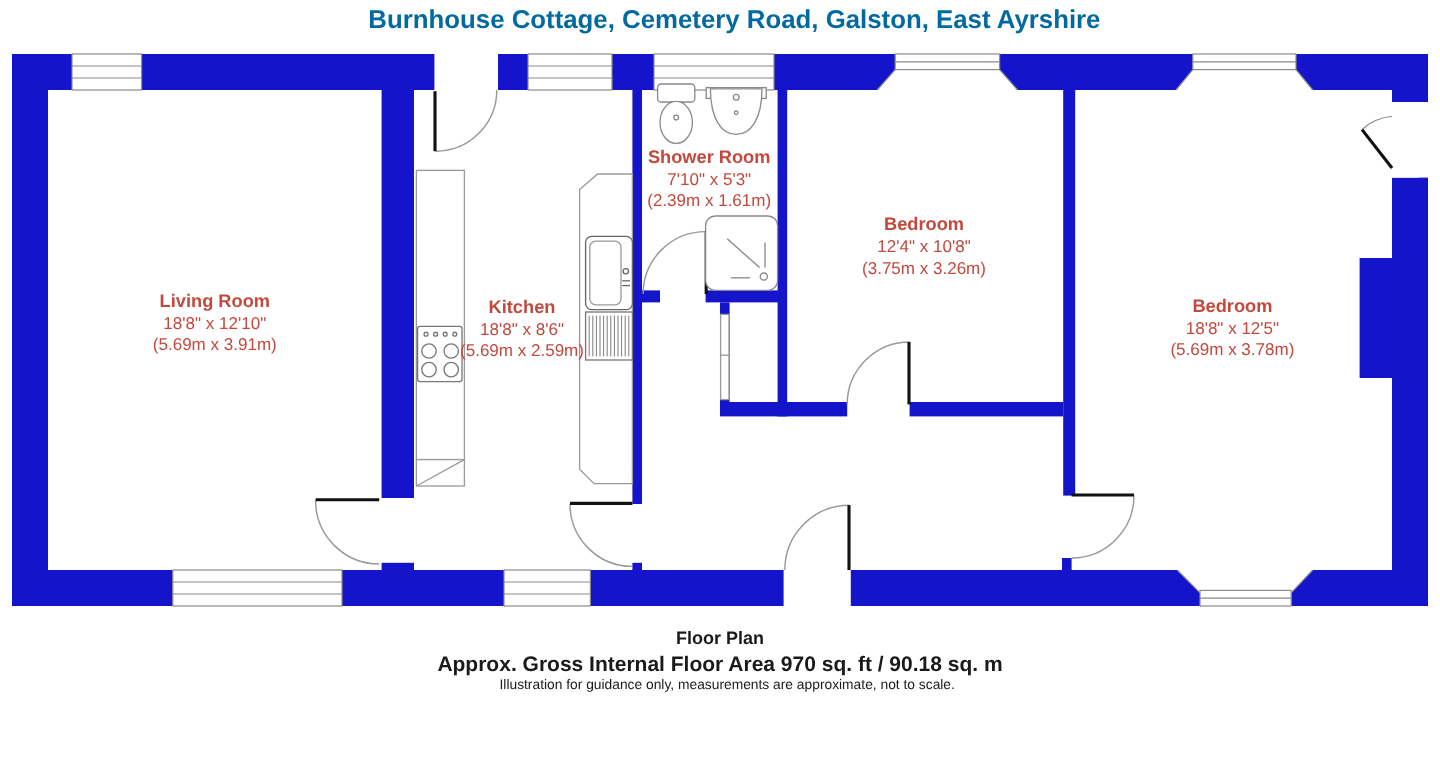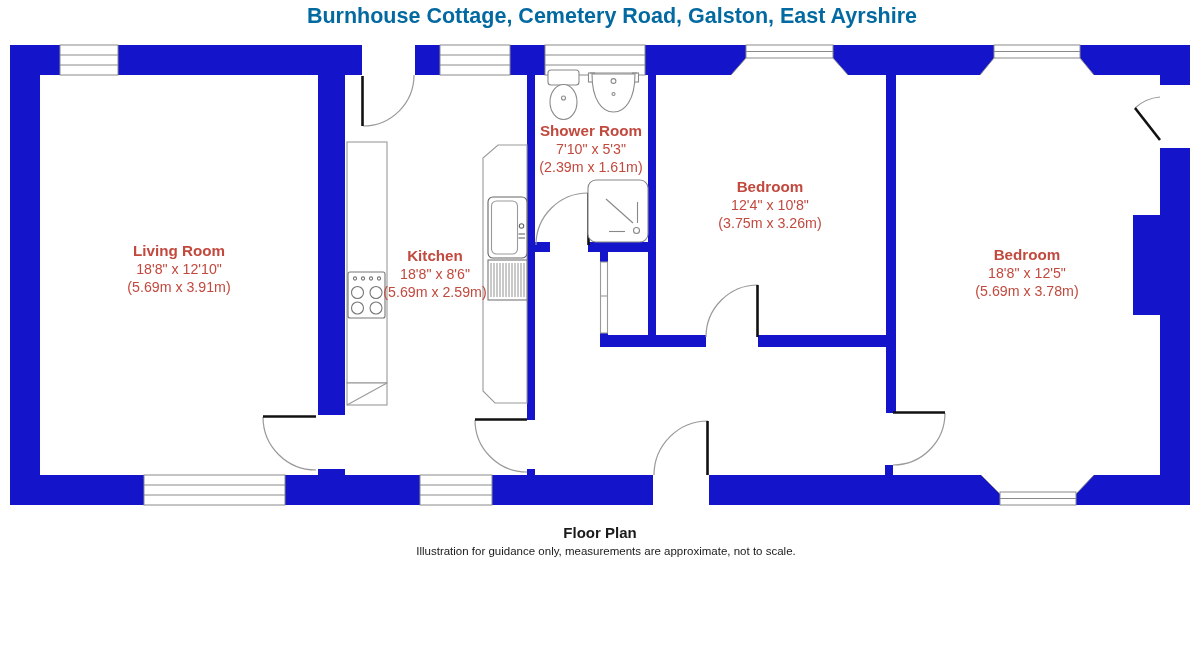--- a/index.html
+++ b/index.html
@@ -236,14 +236,15 @@
     <g>
       <text class="room-name" x="1027" y="260">Bedroom</text>
       <text class="room-dim" x="1027" y="278">18'8" x 12'5"</text>
       <text class="room-dim" x="1027" y="296">(5.69m x 3.78m)</text>
     </g>
   </g>
 </svg>
 
 <div class="footer">
   <div class="f-bold">Floor Plan</div>
+  <div class="f-big">Approx. Gross Internal Floor Area 970 sq. ft / 90.18 sq. m</div>
   <div class="f-small">Illustration for guidance only, measurements are approximate, not to scale.</div>
 </div>
 
 </body></html>

